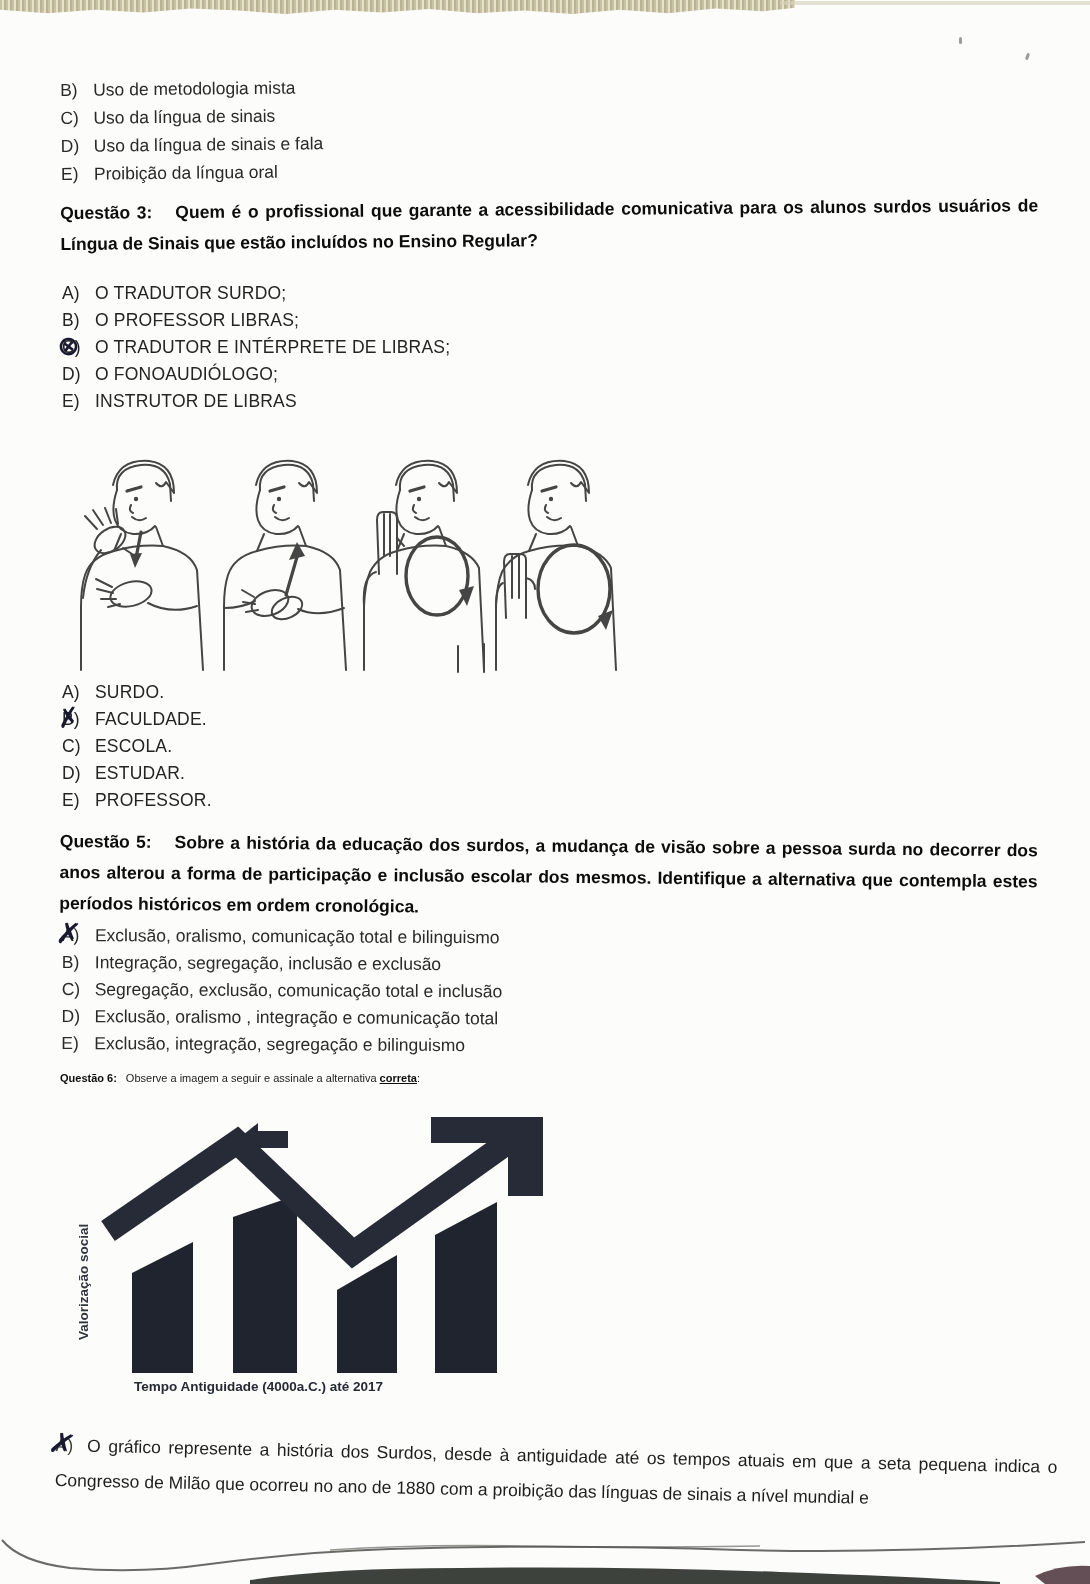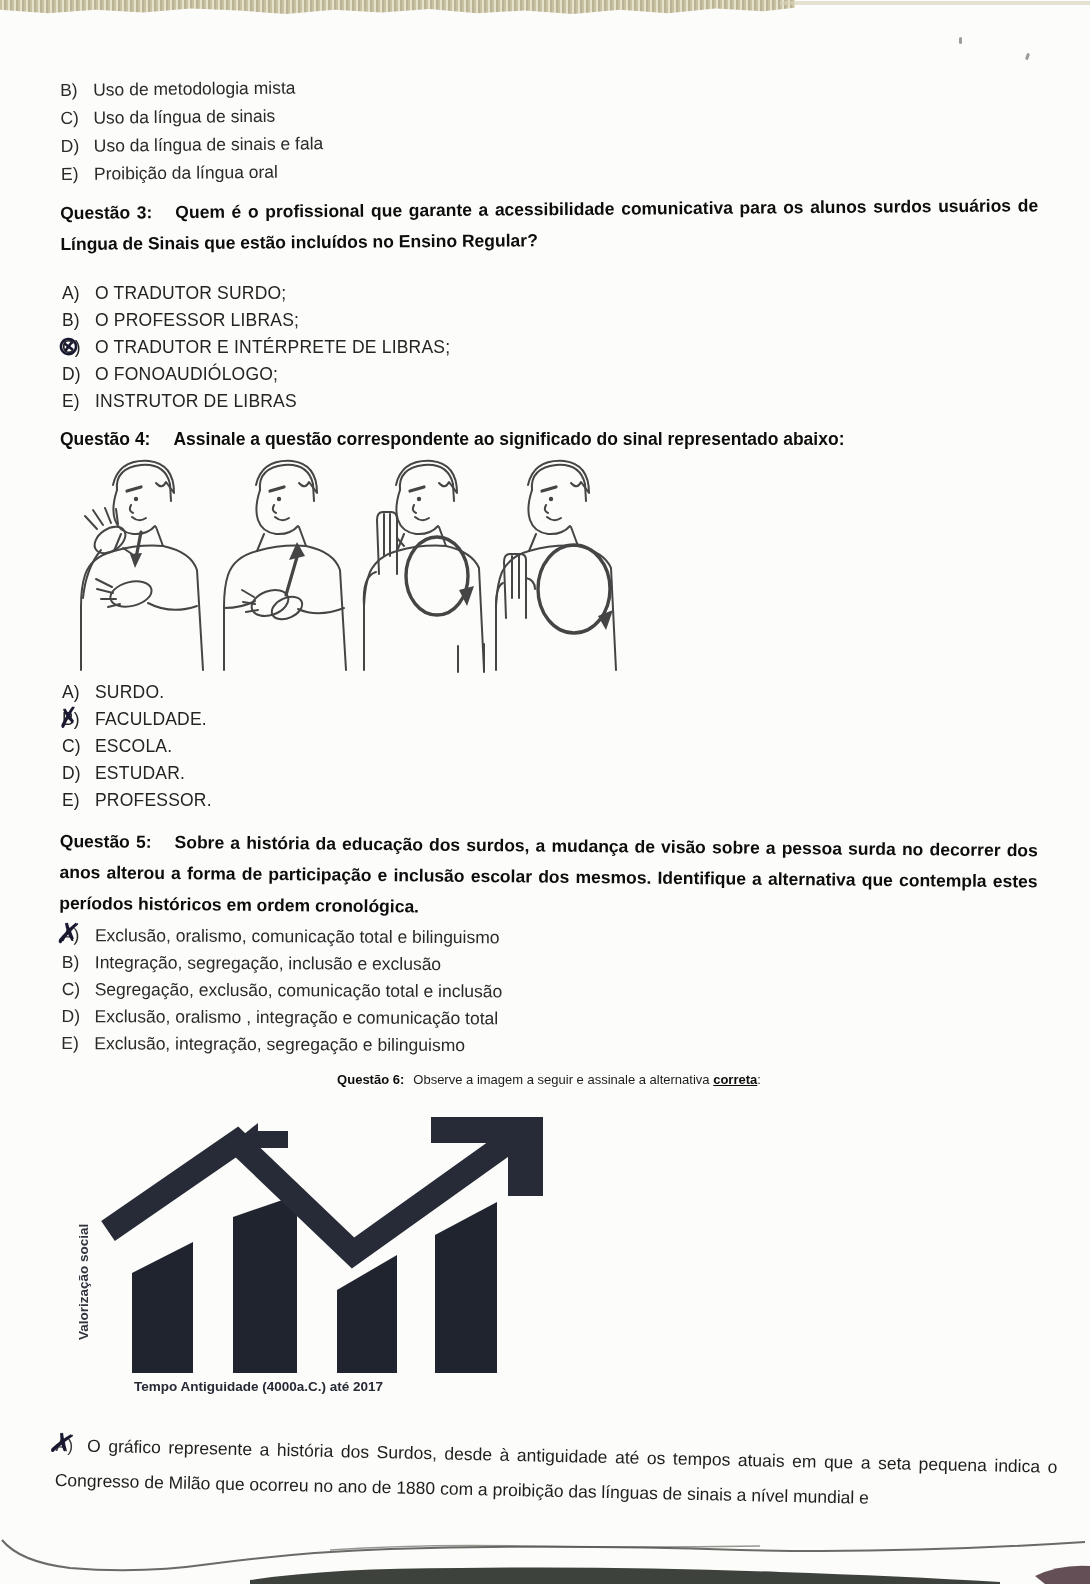--- a/index.html
+++ b/index.html
@@ -8,21 +8,21 @@
   
   .scan-strip{position:absolute;left:0;top:0;width:795px;height:14px;
     background:repeating-linear-gradient(90deg,#c9c2a2 0 2px,#e6e1ca 2px 4px,#b9b294 4px 6px);
     clip-path:polygon(0 0,100% 0,100% 55%,96% 80%,90% 60%,84% 95%,78% 70%,72% 100%,66% 75%,60% 95%,54% 65%,48% 90%,42% 70%,36% 100%,30% 75%,24% 60%,18% 90%,12% 70%,6% 95%,0 70%);}
   .scan-strip2{position:absolute;left:780px;top:1px;width:330px;height:4px;background:#d7d2bc;opacity:.65;}
   .speck{position:absolute;width:3px;height:7px;background:#9b9b97;border-radius:2px;}
   
   .blk{position:absolute;}
   .qh{font-weight:700;color:#0d0d0d;font-size:17.5px;line-height:31px;text-align:justify;}
   .qh .qlabel{margin-right:23px;}
-  .qh6{font-size:13px;color:#1c1c1c;text-align:center;}
+  .qh6{font-size:11px;color:#1c1c1c;}
   .qh6 .qlabel{font-weight:700;color:#0d0d0d;margin-right:9px;}
   .emph{font-weight:700;text-decoration:underline;color:#0d0d0d;}
   .opts{display:flex;flex-direction:column;}
   .opt{display:flex;font-size:17.5px;color:#2a2a2a;}
   .opt .lt{min-width:33px;position:relative;}
   .caps .opt{letter-spacing:.2px;color:#242424;}
   .scb{position:absolute;left:-5px;top:-7px;font-size:27px;font-weight:700;color:#181830;
        font-family:"DejaVu Sans",sans-serif;transform:rotate(-8deg);pointer-events:none;}
   .scb.big{font-size:30px;left:-6px;top:-9px;transform:rotate(6deg);}
   
@@ -82,23 +82,20 @@
     <div class="opt" style="height:27px;">
         <span class="lt">D)</span>
         <span>O FONOAUDIÓLOGO;</span>
       </div>
     <div class="opt" style="height:27px;">
         <span class="lt">E)</span>
         <span>INSTRUTOR DE LIBRAS</span>
       </div>
   </div>
 
-  <div class="blk qh" style="left:60px;top:424px;width:978px;">
-    <span class="qlabel">Questão 4:</span><span>Assinale a questão correspondente ao significado do sinal representado abaixo:</span>
-  </div>
 
   <svg class="fig" style="left:55px;" width="190" height="218" viewBox="0 0 190 218">
     <path class="ln" d="M62,34 Q60,12 86,9 Q110,7 115,28 L116,45"></path>
     <path class="ln" d="M58,29 Q64,3 94,5 Q119,8 119,37 L111,26 Q107,34 101,27"></path>
     <path class="ln" d="M62,34 Q56,52 60,64 Q64,76 78,78 Q92,79 100,70"></path>
     <path class="ln th" d="M72,35 l14,-4"></path>
       <circle cx="81" cy="43" r="2.2" fill="#454545"></circle>
     <path class="ln" d="M76,49 q-3,6 2,8"></path>
       <path class="ln" d="M77,61 q7,6 14,1"></path>
     <path class="ln" d="M66,78 L59,95"></path>

